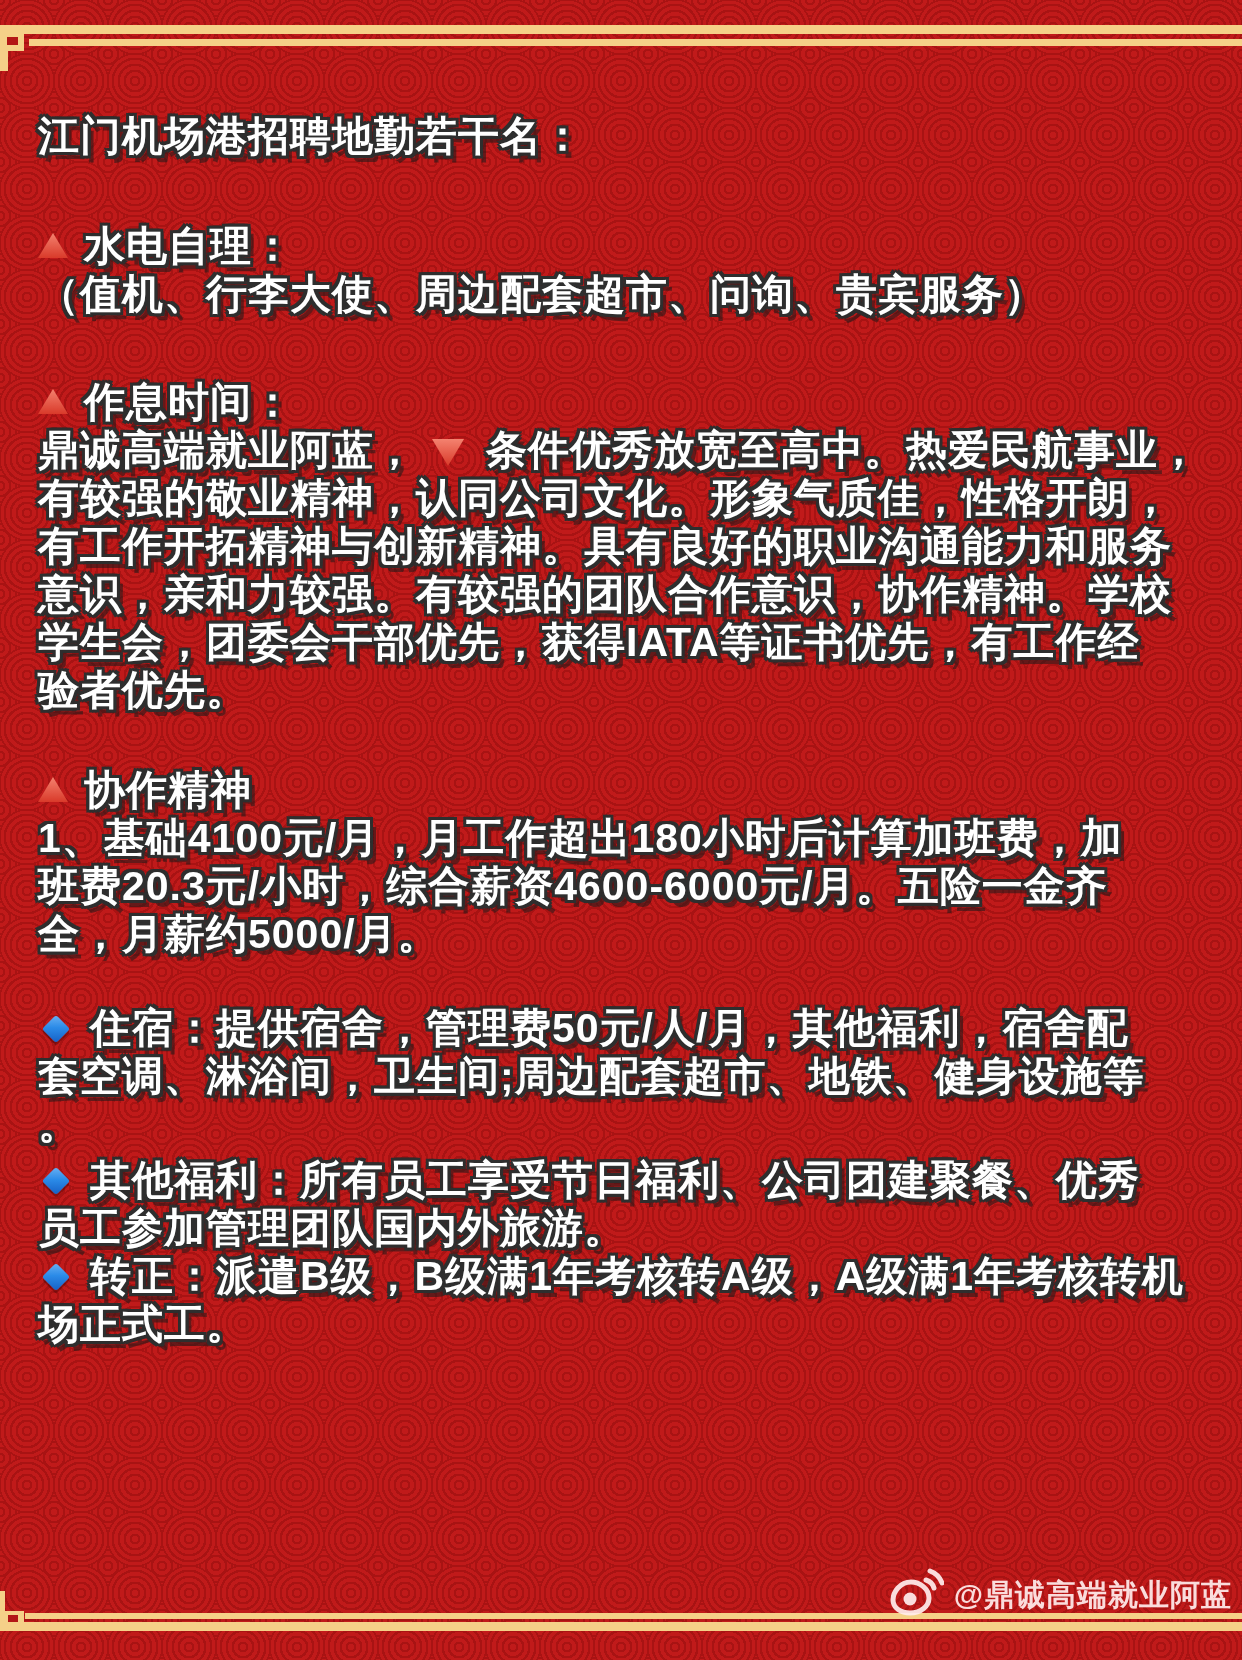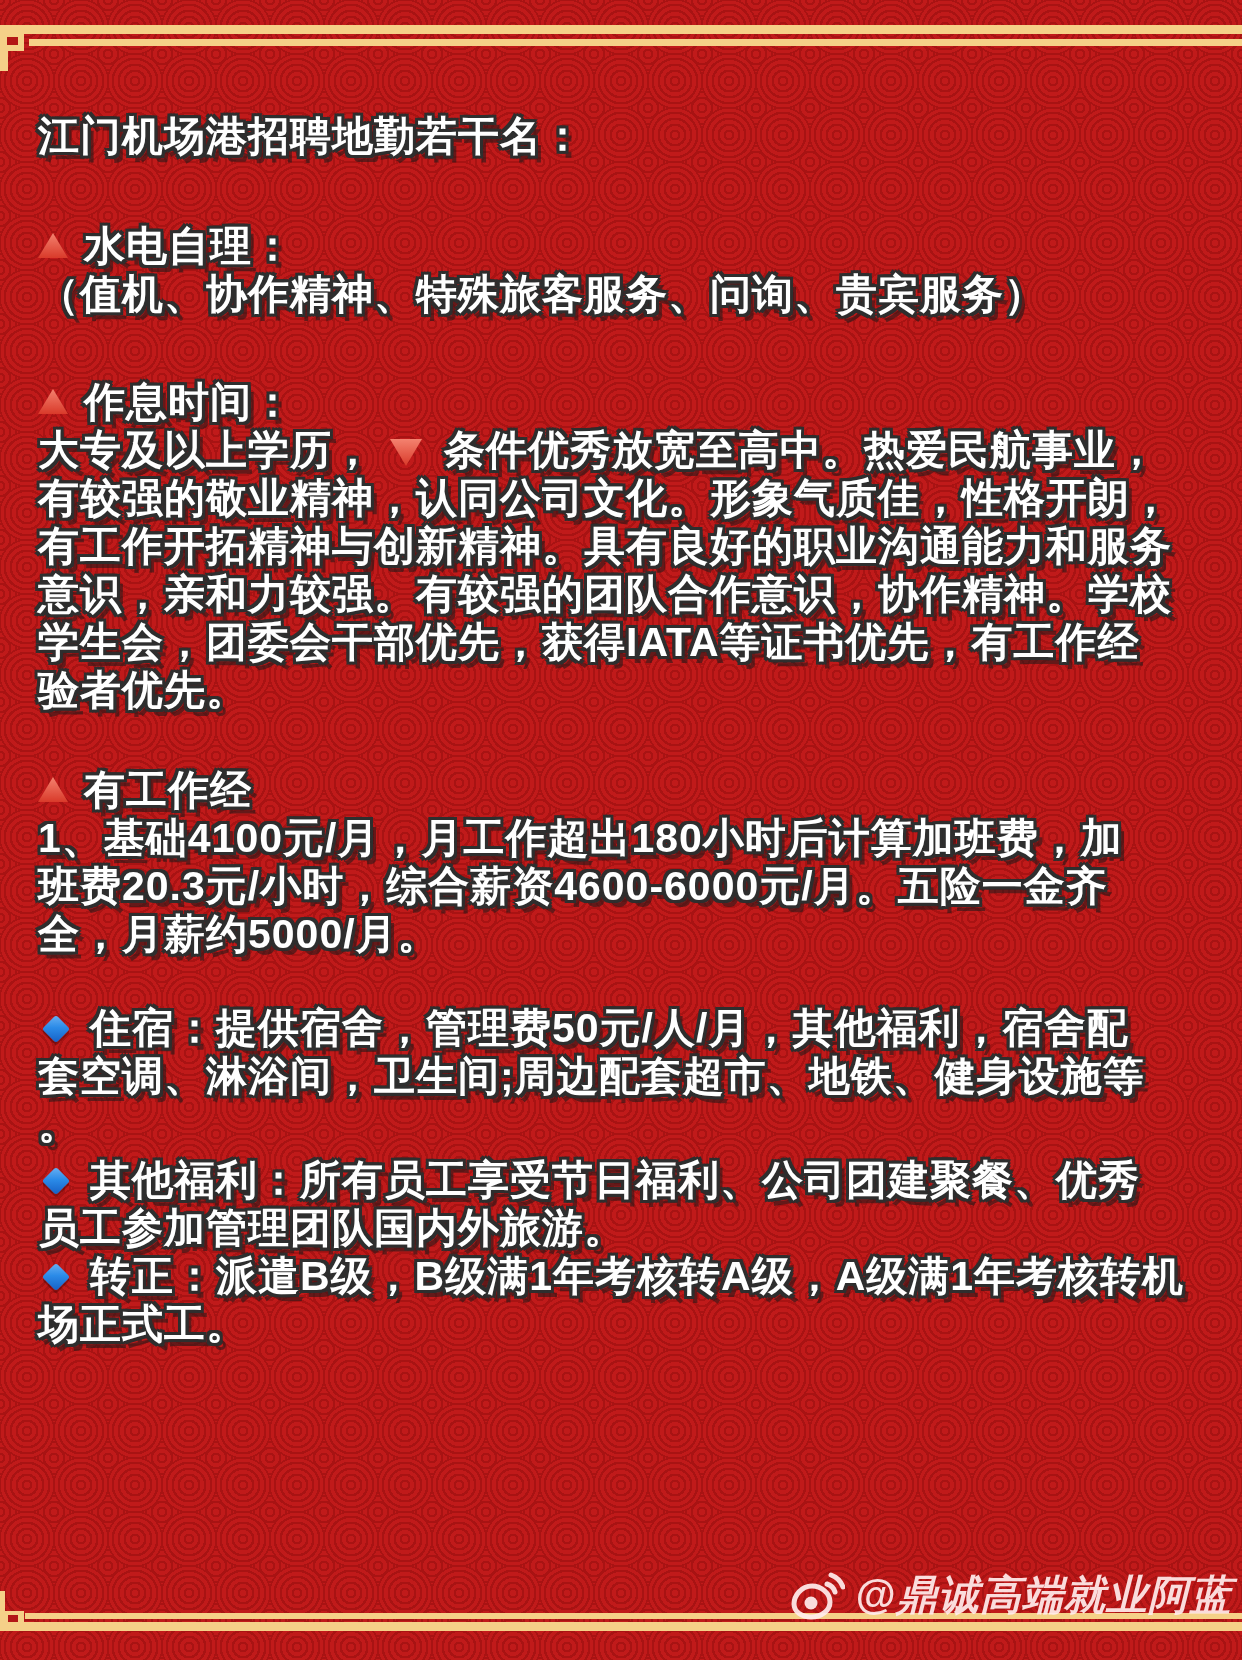--- a/index.html
+++ b/index.html
@@ -61,25 +61,24 @@
   
   .m-h1{margin-top:62px !important;}
   .m-h2{margin-top:60px !important;}
   .m-h3{margin-top:52px !important;}
   .m-h4{margin-top:52px !important;}
   .m-housing{margin-top:46px !important;}
   .m-welfare{margin-top:8px !important;}
   
   .watermark{
     position:absolute;right:10px;top:1568px;
-    display:flex;align-items:center;gap:10px;
+    display:flex;align-items:flex-end;gap:10px;
     color:rgba(255,236,236,0.93);
-    font-weight:bold;font-size:41px;letter-spacing:1px;
+    font-weight:bold;font-size:30px;letter-spacing:1px;
     font-family:"Liberation Sans","DejaVu Sans",sans-serif;
-    font-style:italic;
   }
   .watermark svg{display:block;}
 </style>
 </head>
 <body>
 
 <div class="poster">
 
   <div class="gold tb-thick"></div>
   <div class="gold tb-thin"></div>
@@ -88,31 +87,31 @@
   <div class="gold bb-thin"></div>
   <div class="gold bb-thick"></div>
   <div class="gold bb-knot"></div>
   <div class="gold bb-stub"></div>
 
   <div class="content">
 
     <p class="title">江门机场港招聘地勤若干名：</p>
 
     <p class="m-h1"><span class="tri up"></span><span>水电自理：</span></p>
-    <p>（值机、协作精神、特殊旅客服务、问询、贵宾服务）</p>
+    <p>（值机、行李大使、周边配套超市、问询、贵宾服务）</p>
 
     <p class="m-h2"><span class="tri up"></span><span>作息时间：</span></p>
-    <p><span>大专及以上学历，</span><span class="tri down"></span><span>条件优秀放宽至高中。热爱民航事业，
+    <p><span>鼎诚高端就业阿蓝，</span><span class="tri down"></span><span>条件优秀放宽至高中。热爱民航事业，
 有较强的敬业精神，认同公司文化。形象气质佳，性格开朗，
 有工作开拓精神与创新精神。具有良好的职业沟通能力和服务
 意识，亲和力较强。有较强的团队合作意识，协作精神。学校
 学生会，团委会干部优先，获得IATA等证书优先，有工作经
 验者优先。</span></p>
 
-    <p class="m-h3"><span class="tri up"></span><span>有工作经</span></p>
+    <p class="m-h3"><span class="tri up"></span><span>协作精神</span></p>
 
     <p>1、基础4100元/月，月工作超出180小时后计算加班费，加
 班费20.3元/小时，综合薪资4600-6000元/月。五险一金齐
 全，月薪约5000/月。</p>
 
     <p class="m-housing"><span class="dia"></span><span>住宿：提供宿舍，管理费50元/人/月，其他福利，宿舍配
 套空调、淋浴间，卫生间;周边配套超市、地铁、健身设施等
 。</span></p>
 
     <p class="m-welfare"><span class="dia"></span><span>其他福利：所有员工享受节日福利、公司团建聚餐、优秀

